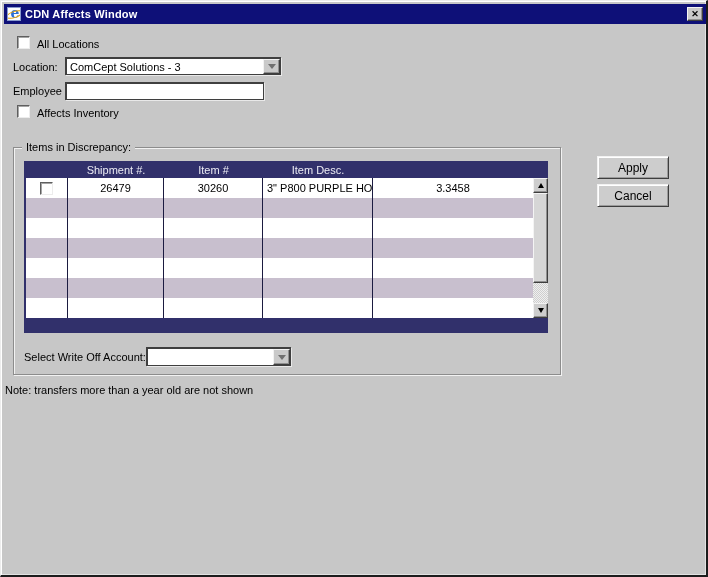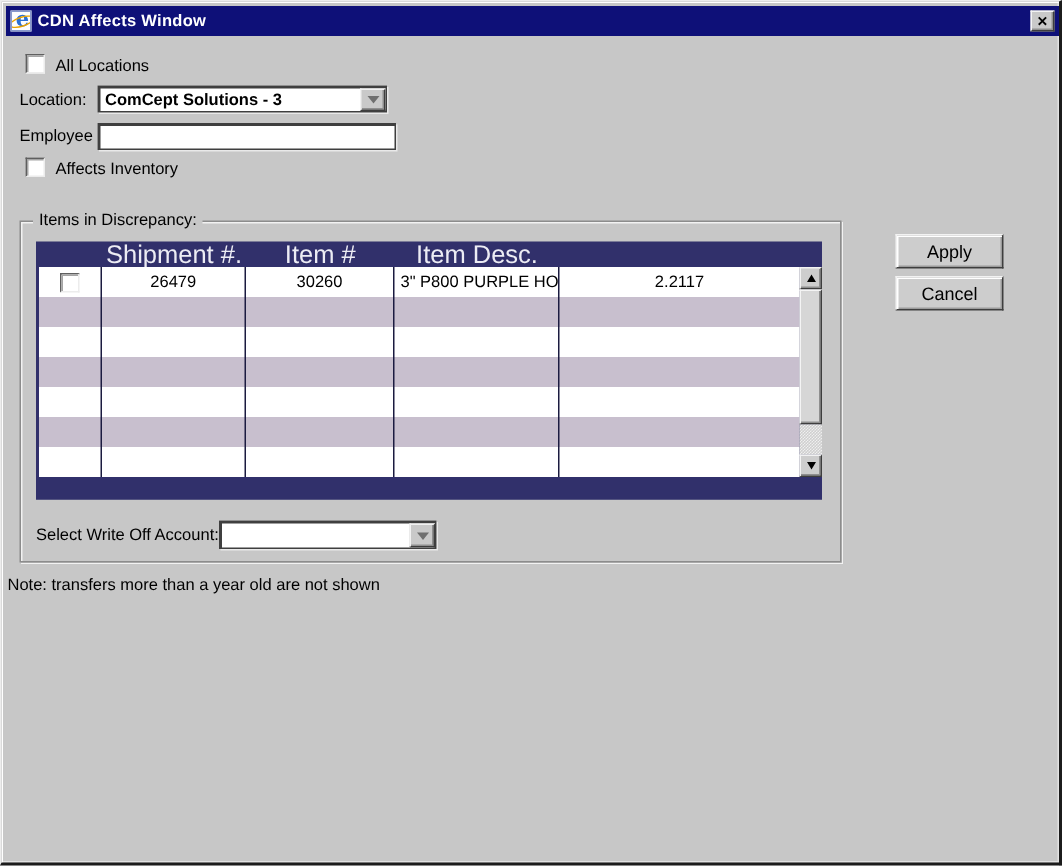--- a/index.html
+++ b/index.html
@@ -45,21 +45,21 @@
     position:absolute;left:12px;top:146px;width:548px;height:228px;
     border:1px solid #8c8c8c;box-shadow:1px 1px 0 #f2f2f2, inset 1px 1px 0 #f2f2f2;
   }
   .group-legend{
     position:absolute;top:-7px;left:8px;background:#C7C7C7;padding:0 4px;font-size:11px;color:#000;
   }
   .grid{
     position:absolute;left:10px;top:13px;width:524px;height:172px;background:#31306B;
   }
   .grid-header{position:absolute;left:2px;top:0;height:17px;display:flex;align-items:center;}
-  .hcell{color:#ECECF4;font-size:17px;text-align:center;white-space:nowrap;overflow:hidden;}
+  .hcell{color:#ECECF4;font-size:11px;text-align:center;white-space:nowrap;overflow:hidden;}
   .grid-body{position:absolute;left:2px;top:17px;width:507px;height:140px;}
   .grow{display:flex;height:20px;}
   .grow.white{background:#ffffff;}
   .grow.alt{background:#C8BFCE;}
   .cell{
     font-size:11px;color:#000;text-align:center;white-space:nowrap;overflow:hidden;
     border-right:1px solid #1B1B40;display:flex;align-items:center;justify-content:center;height:100%;
   }
   .cell.last{border-right:none;}
   .cell.desc-cell{justify-content:flex-start;padding-left:4px;}
@@ -112,21 +112,21 @@
       <span class="ie-orbit"></span>
     </span>
     <span class="title-text">CDN Affects Window</span>
     <div class="close-btn">✕</div>
   </div>
 
   <div class="checkbox" style="left:16px;top:35px;"></div>
   <span class="label" style="left:36px;top:37px;">All Locations</span>
 
   <span class="label" style="left:12px;top:60px;">Location:</span>
-  <div class="combo field" style="left:64px;top:56px;width:193px;height:18px;font-weight:bold;">
+  <div class="combo field" style="left:64px;top:56px;width:216px;height:18px;">
     <span class="combo-text">ComCept Solutions - 3</span>
     <span class="drop-btn">
         <span class="tri-down"></span>
       </span>
   </div>
 
   <span class="label" style="left:12px;top:84px;">Employee</span>
   <input class="emp-input field" style="left: 64px; top: 81px; width: 199px; height: 18px;" type="text" value="">
 
   <div class="checkbox" style="left:16px;top:104px;"></div>
@@ -145,21 +145,21 @@
       </div>
 
       <div class="grid-body">
         <div class="grow white">
           <div class="cell c1">
               <div class="row-check"></div>
             </div>
           <div class="cell c2">26479</div>
           <div class="cell c3">30260</div>
           <div class="cell c4 desc-cell">3" P800 PURPLE HO</div>
-          <div class="cell c5 last">2.2117</div>
+          <div class="cell c5 last">3.3458</div>
         </div>
         <div class="grow alt">
           <div class="cell c1"></div>
             <div class="cell c2"></div>
             <div class="cell c3"></div>
             <div class="cell c4"></div>
             <div class="cell c5 last"></div>
         </div>
         <div class="grow white">
           <div class="cell c1"></div>

